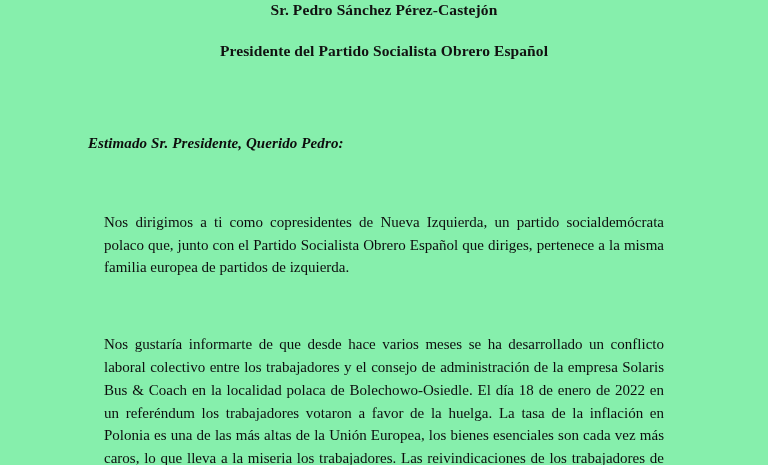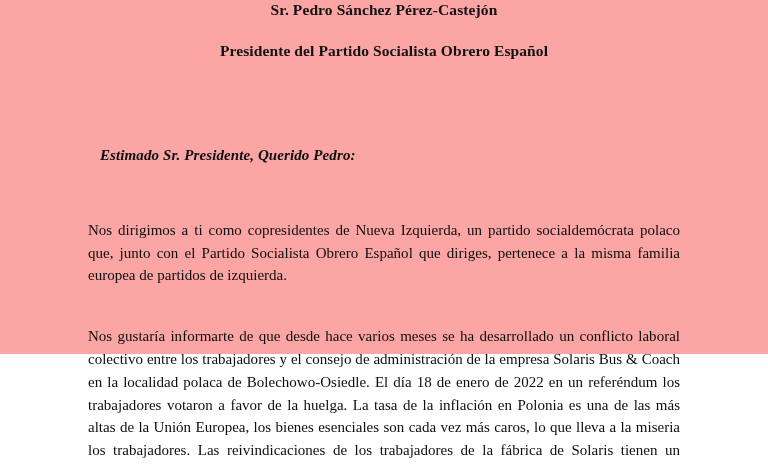--- a/index.html
+++ b/index.html
@@ -10,22 +10,22 @@
   body {
     width: 768px;
     height: 465px;
     overflow: hidden;
     font-family: "Liberation Serif", serif;
     color: #0d0d0d;
   }
   .page {
     position: relative;
     width: 768px;
-    height: 354px;
-    background: #fca5a5;
+    height: 465px;
+    background: #86efac;
     box-sizing: border-box;
   }
   .header-block {
     padding-top: 0px;
     text-align: center;
   }
   .addressee-name {
     font-size: 15.5px;
     font-weight: bold;
     letter-spacing: 0.1px;
@@ -44,29 +44,29 @@
     color: #111;
     text-align: center;
   }
   .body-area {
     padding: 0 88px 0 88px;
   }
   .salutation {
     font-size: 15px;
     font-style: italic;
     font-weight: bold;
-    margin: 12px;
+    margin: 0;
     padding-top: 74px;
     letter-spacing: 0.1px;
   }
   .para {
     font-size: 15px;
     line-height: 1.52;
     text-align: justify;
-    margin: 0;
+    margin: 16px;
     letter-spacing: 0.01px;
   }
   .para-1 { padding-top: 43px; }
   .para-2 { padding-top: 38px; }
 </style>
 </head>
 <body>
 
 <div class="page">
 

